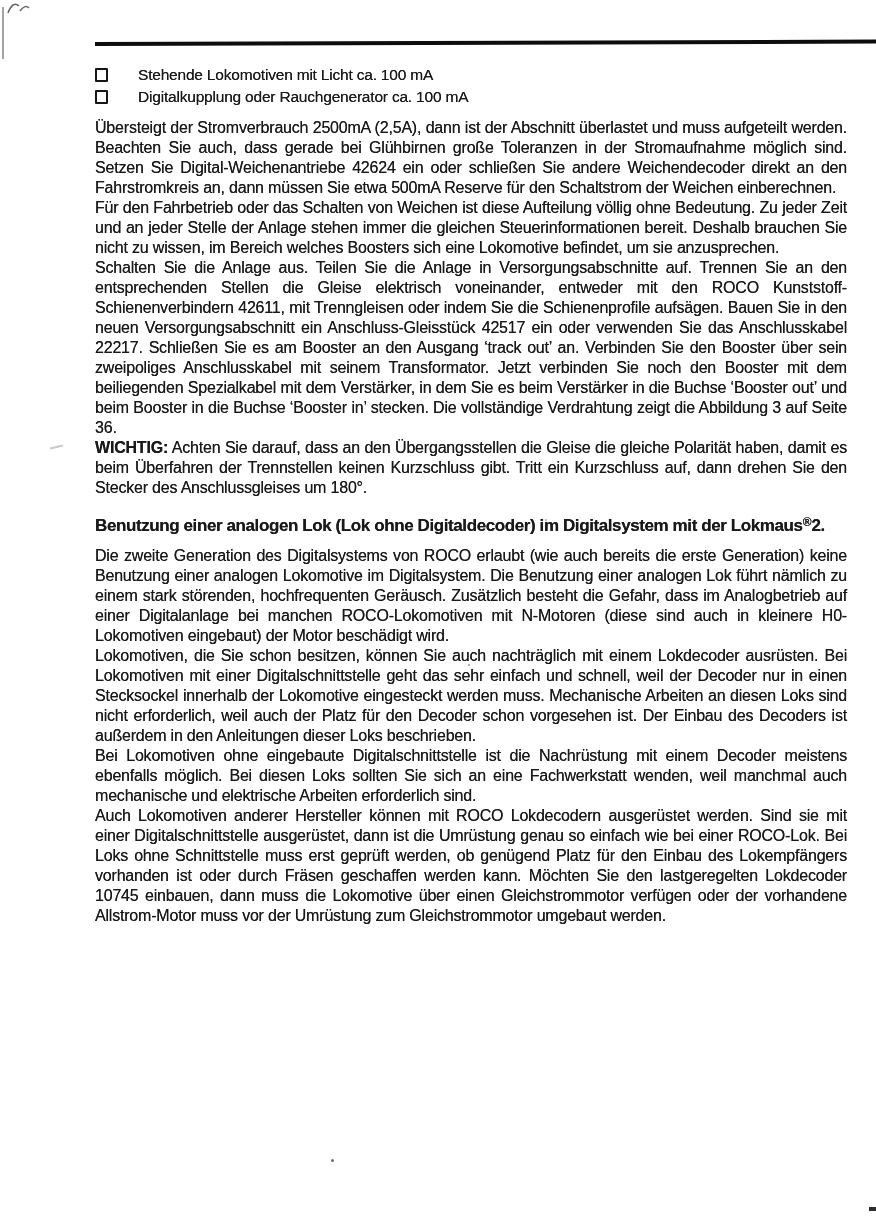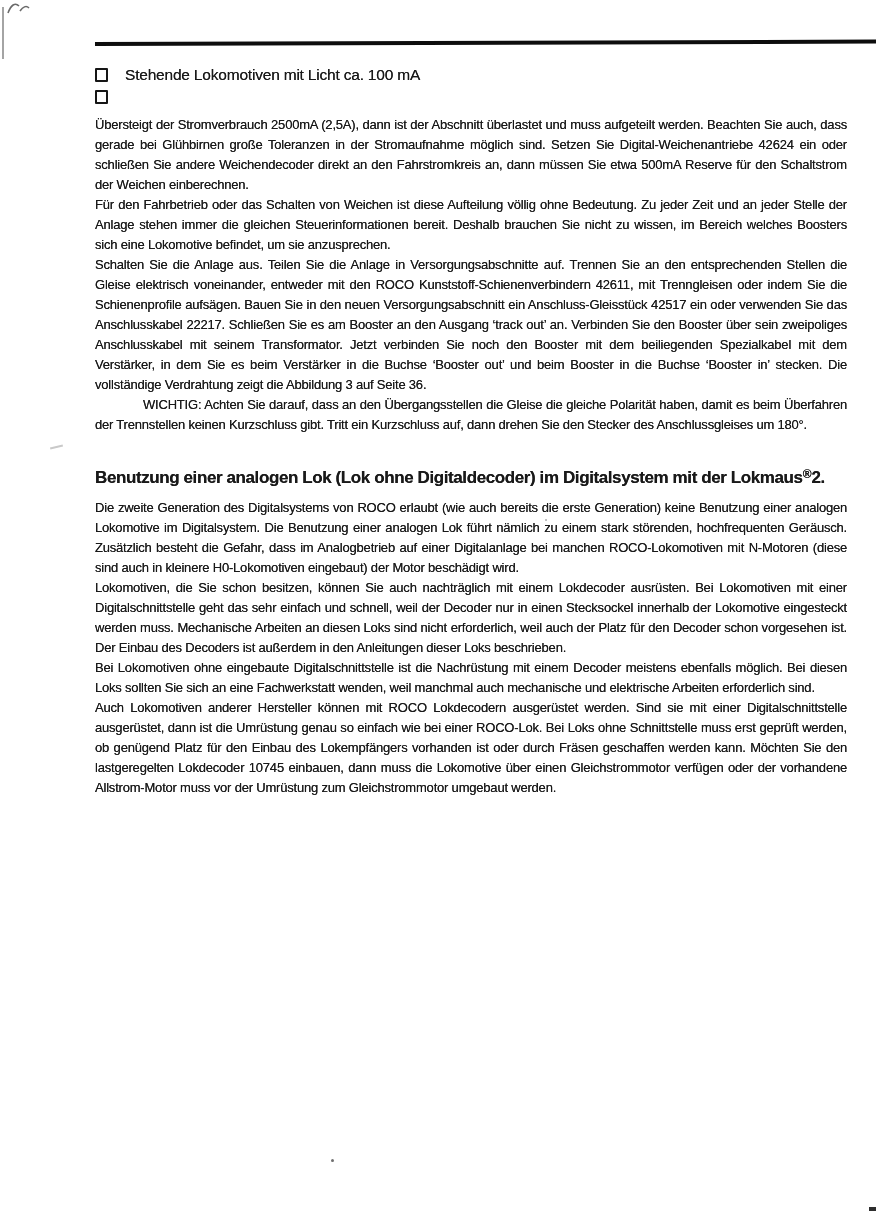--- a/index.html
+++ b/index.html
@@ -47,38 +47,38 @@
 
   .content {
     position:absolute; left:95px; top:64px;
     width:752px;
     text-shadow:0 0 0.35px #3a3a3a;
   }
   ul.consumption {
     list-style:none; margin:0 0 11px 0; padding:0;
   }
   ul.consumption li {
-    display:flex; align-items:flex-start; gap:17px;
+    display:flex; align-items:flex-start; gap:30px;
     font-size:15.5px; line-height:21.5px; letter-spacing:-0.2px;text-align:center;
   }
   .cb {
     flex:0 0 auto;
     width:9px; height:10px;
     border:2px solid #161616;
     border-radius:1px;
     margin-top:4px;
   }
   p.body {
     margin:0;
-    font-size:13px; line-height:20px; letter-spacing:-0.2px;
+    font-size:16px; line-height:20px; letter-spacing:-0.2px;
     text-align:justify;
   }
-  p.body strong { font-weight:normal;margin-left:48px; }
+  p.body strong { font-weight:bold; }
   h2.section-heading {
-    margin:28px 0 9px 0;
+    margin:13px 0 9px 0;
     font-size:17px; line-height:22px; letter-spacing:-0.4px;
     font-weight:bold; text-align:left;
   }
   h2.section-heading .reg {
     font-size:12px; vertical-align:5px; letter-spacing:0;
   }
 </style>
 </head>
 <body>
 
@@ -97,20 +97,21 @@
 
   <div class="content">
 
     <ul class="consumption">
       <li>
         <span class="cb"></span>
         <span>Stehende Lokomotiven mit Licht ca. 100 mA</span>
       </li>
       <li>
         <span class="cb"></span>
+        <span>Digitalkupplung oder Rauchgenerator ca. 100 mA</span>
       </li>
     </ul>
 
     <p class="body"><span>Übersteigt der Stromverbrauch 2500mA (2,5A), dann ist der Abschnitt überlastet und muss aufgeteilt werden. Beachten Sie auch, dass gerade bei Glühbirnen große Toleranzen in der Stromaufnahme möglich sind. Setzen Sie Digital-Weichenantriebe 42624 ein oder schließen Sie andere Weichendecoder direkt an den Fahrstromkreis an, dann müssen Sie etwa 500mA Reserve für den Schaltstrom der Weichen einberechnen.</span></p>
 
     <p class="body"><span>Für den Fahrbetrieb oder das Schalten von Weichen ist diese Aufteilung völlig ohne Bedeutung. Zu jeder Zeit und an jeder Stelle der Anlage stehen immer die gleichen Steuerinformationen bereit. Deshalb brauchen Sie nicht zu wissen, im Bereich welches Boosters sich eine Lokomotive befindet, um sie anzusprechen.</span></p>
 
     <p class="body"><span>Schalten Sie die Anlage aus. Teilen Sie die Anlage in Versorgungsabschnitte auf. Trennen Sie an den entsprechenden Stellen die Gleise elektrisch voneinander, entweder mit den ROCO Kunststoff-Schienenverbindern 42611, mit Trenngleisen oder indem Sie die Schienenprofile aufsägen. Bauen Sie in den neuen Versorgungsabschnitt ein Anschluss-Gleisstück 42517 ein oder verwenden Sie das Anschlusskabel 22217. Schließen Sie es am Booster an den Ausgang ‘track out’ an. Verbinden Sie den Booster über sein zweipoliges Anschlusskabel mit seinem Transformator. Jetzt verbinden Sie noch den Booster mit dem beiliegenden Spezialkabel mit dem Verstärker, in dem Sie es beim Verstärker in die Buchse ‘Booster out’ und beim Booster in die Buchse ‘Booster in’ stecken. Die vollständige Verdrahtung zeigt die Abbildung 3 auf Seite 36.</span></p>
 
 

